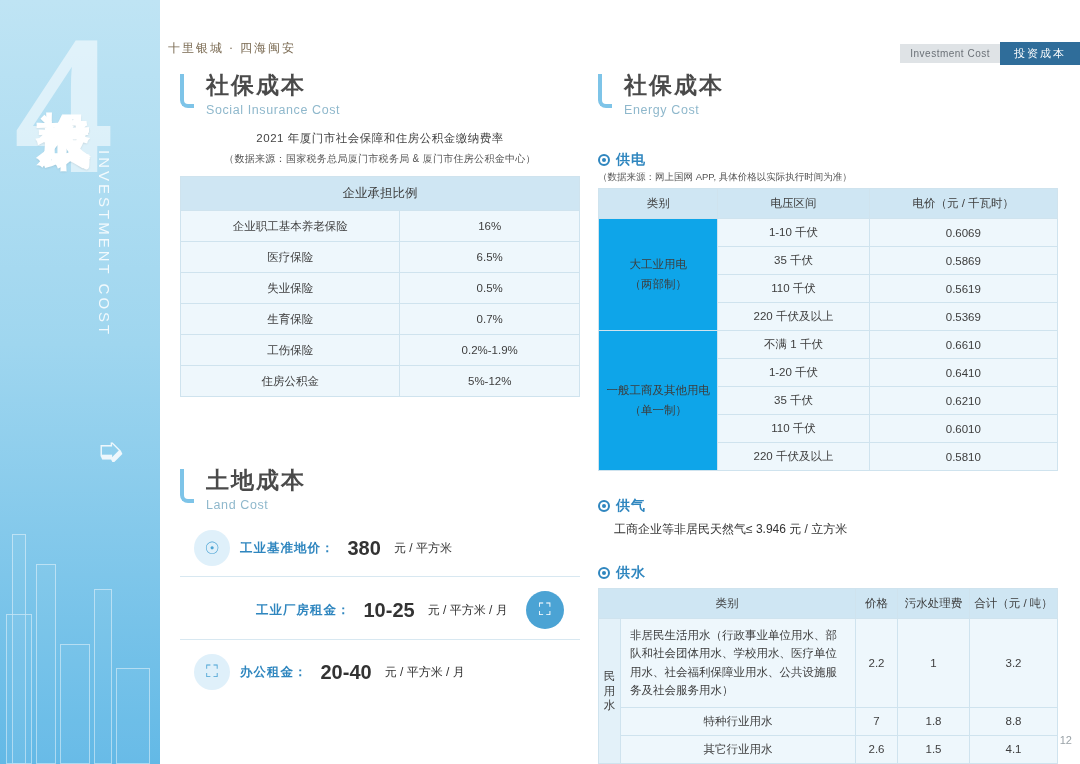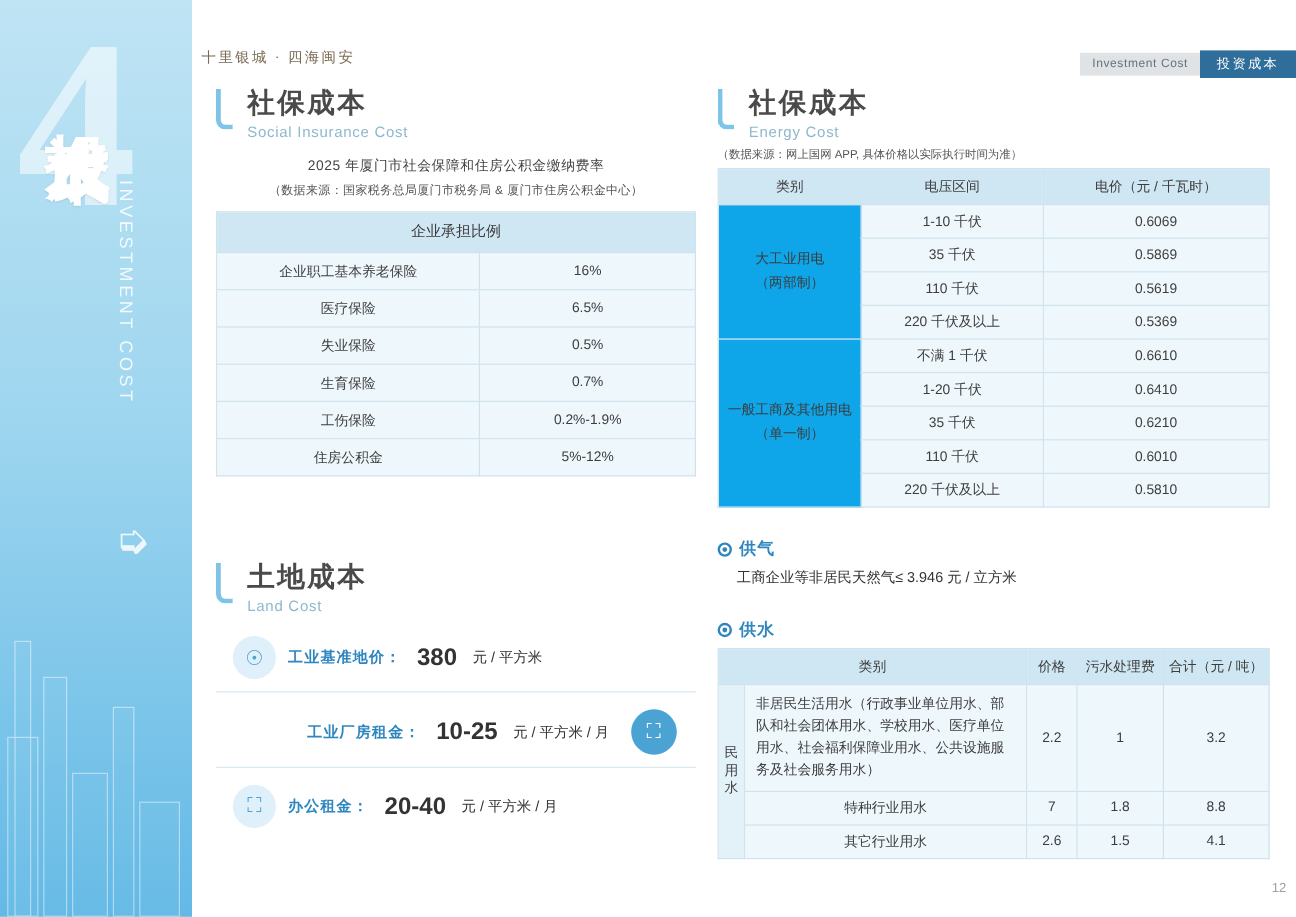--- a/index.html
+++ b/index.html
@@ -203,21 +203,21 @@
     </div>
 
     <div class="col-left">
 
       <div class="sec-head">
         <span class="bracket"></span>
         <div class="cn">社保成本</div>
         <div class="en">Social Insurance Cost</div>
       </div>
 
-      <div class="note-line">2025 年厦门市社会保障和住房公积金缴纳费率</div>
+      <div class="note-line">2021 年厦门市社会保障和住房公积金缴纳费率</div>
       <div class="note-src">（数据来源：国家税务总局厦门市税务局 &amp; 厦门市住房公积金中心）</div>
 
       <table class="tbl-social">
         <thead>
           <tr>
             <th colspan="2">企业承担比例</th>
           </tr>
         </thead>
         <tbody>
           <tr>
@@ -280,20 +280,24 @@
     </div>
 
     <div class="col-right">
 
       <div class="sec-head">
         <span class="bracket"></span>
         <div class="cn">社保成本</div>
         <div class="en">Energy Cost</div>
       </div>
 
+      <div class="sub-head" style="margin-top:34px;">
+        <span class="ring"></span>
+        <span>供电</span>
+      </div>
       <div class="src-right">（数据来源：网上国网 APP, 具体价格以实际执行时间为准）</div>
 
       <table class="tbl-power">
         <thead>
           <tr>
             <th>类别</th>
             <th>电压区间</th>
             <th>电价（元 / 千瓦时）</th>
           </tr>
         </thead>

